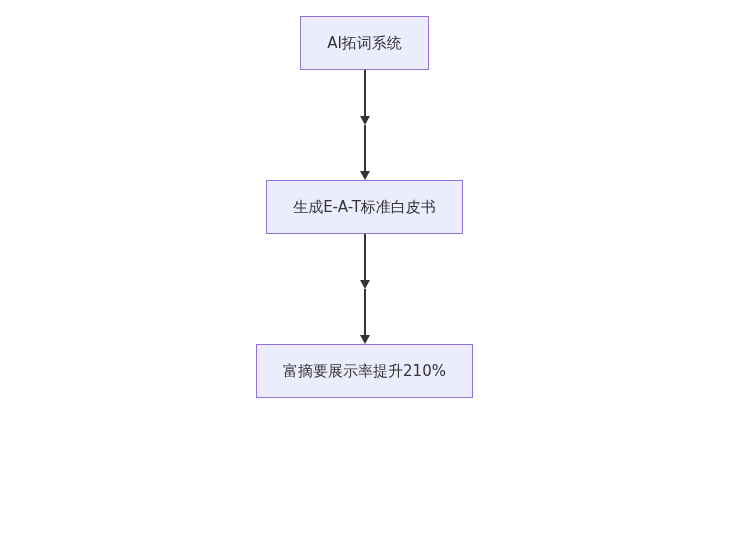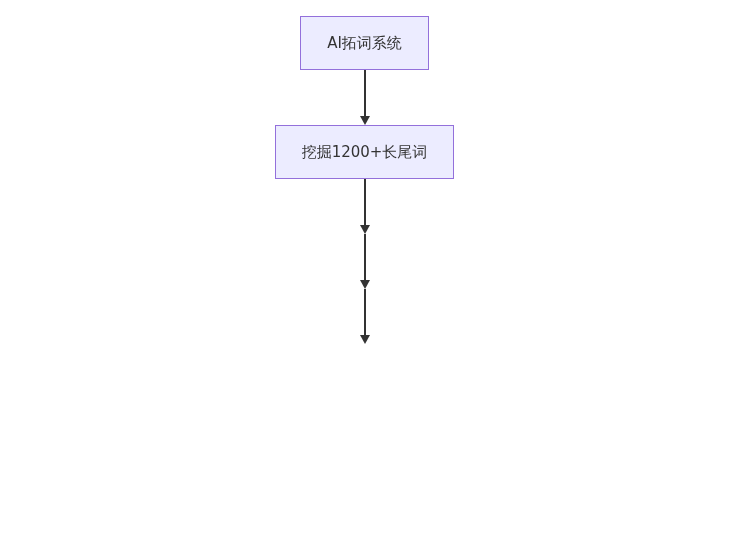--- a/index.html
+++ b/index.html
@@ -64,34 +64,35 @@
 <div class="canvas">
   <div class="flowchart">
 
     <div class="flow-node">AI拓词系统</div>
 
     <div class="flow-arrow">
       <div class="shaft"></div>
       <div class="head"></div>
     </div>
 
-    <div class="flow-node">挖掘1200+长尾词</div>
+
+    <div class="flow-arrow">
+      <div class="shaft"></div>
+      <div class="head"></div>
+    </div>
+
+    <div class="flow-node">生成E-A-T标准白皮书</div>
 
     <div class="flow-arrow">
       <div class="shaft"></div>
       <div class="head"></div>
     </div>
 
 
     <div class="flow-arrow">
       <div class="shaft"></div>
       <div class="head"></div>
     </div>
 
-
-    <div class="flow-arrow">
-      <div class="shaft"></div>
-      <div class="head"></div>
-    </div>
-
+    <div class="flow-node">富摘要展示率提升210%</div>
 
   </div>
 </div>
 
 </body></html>

